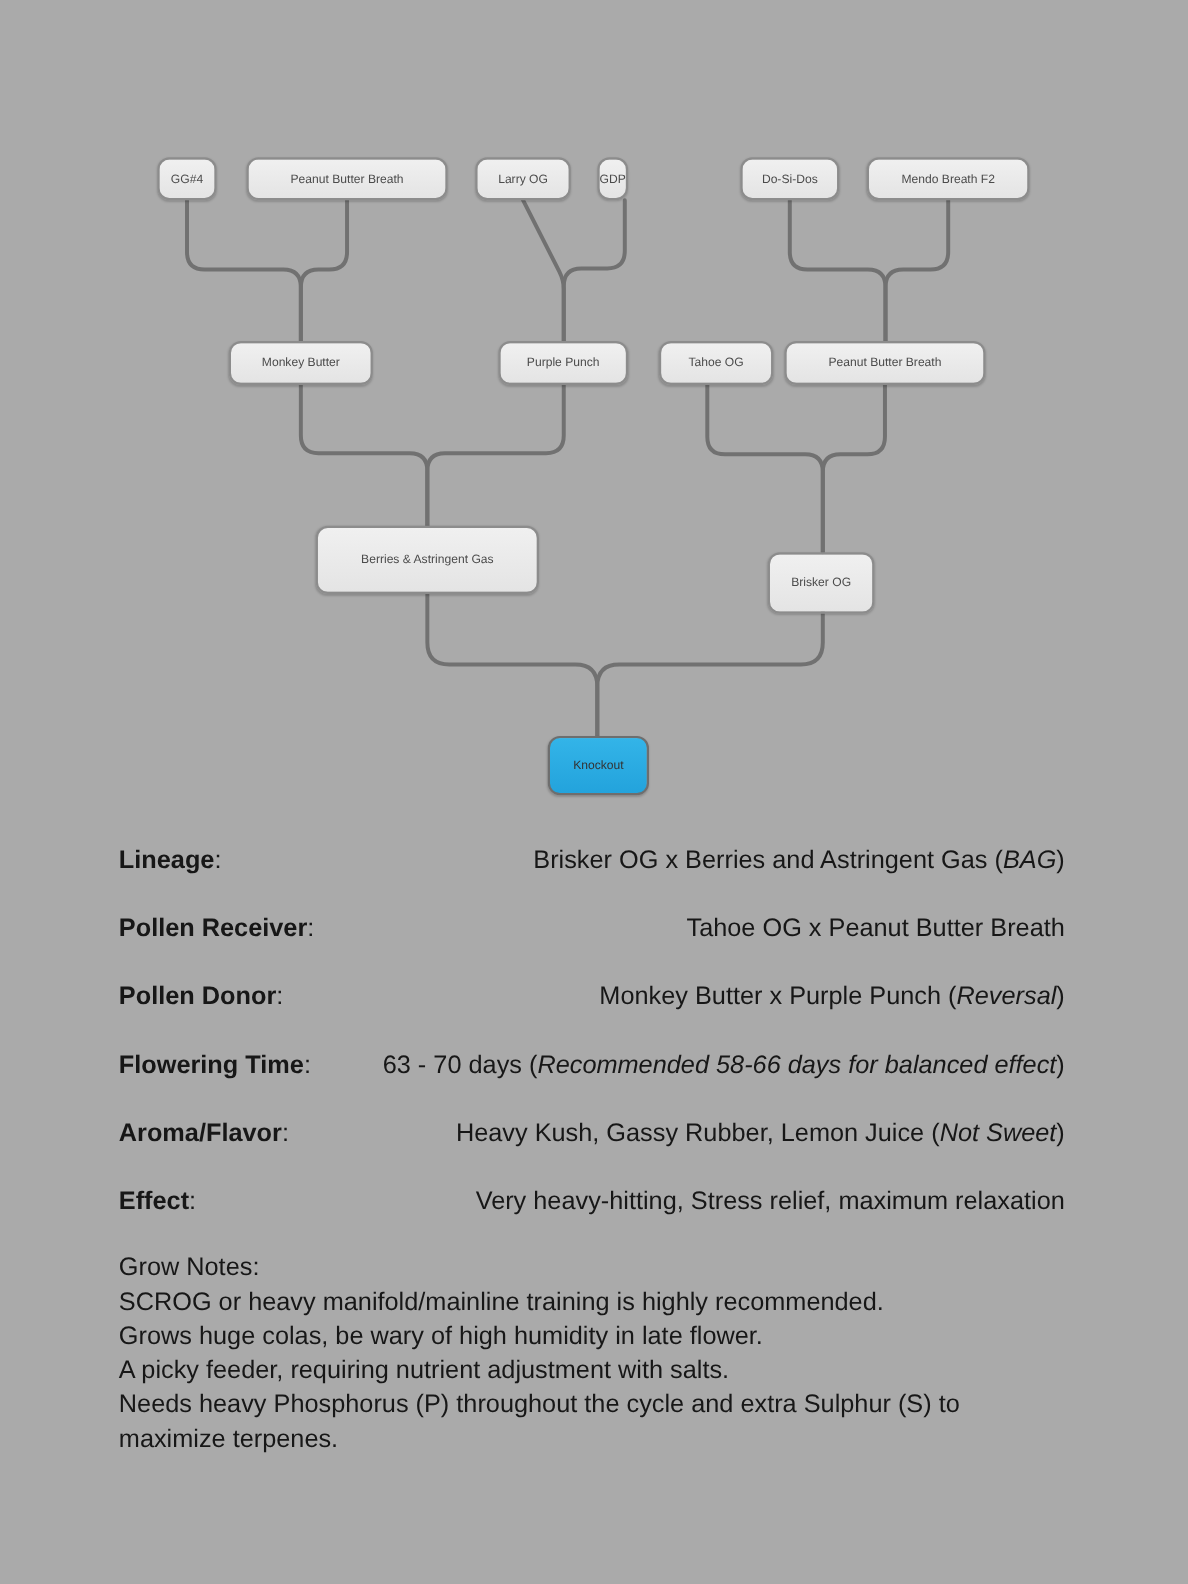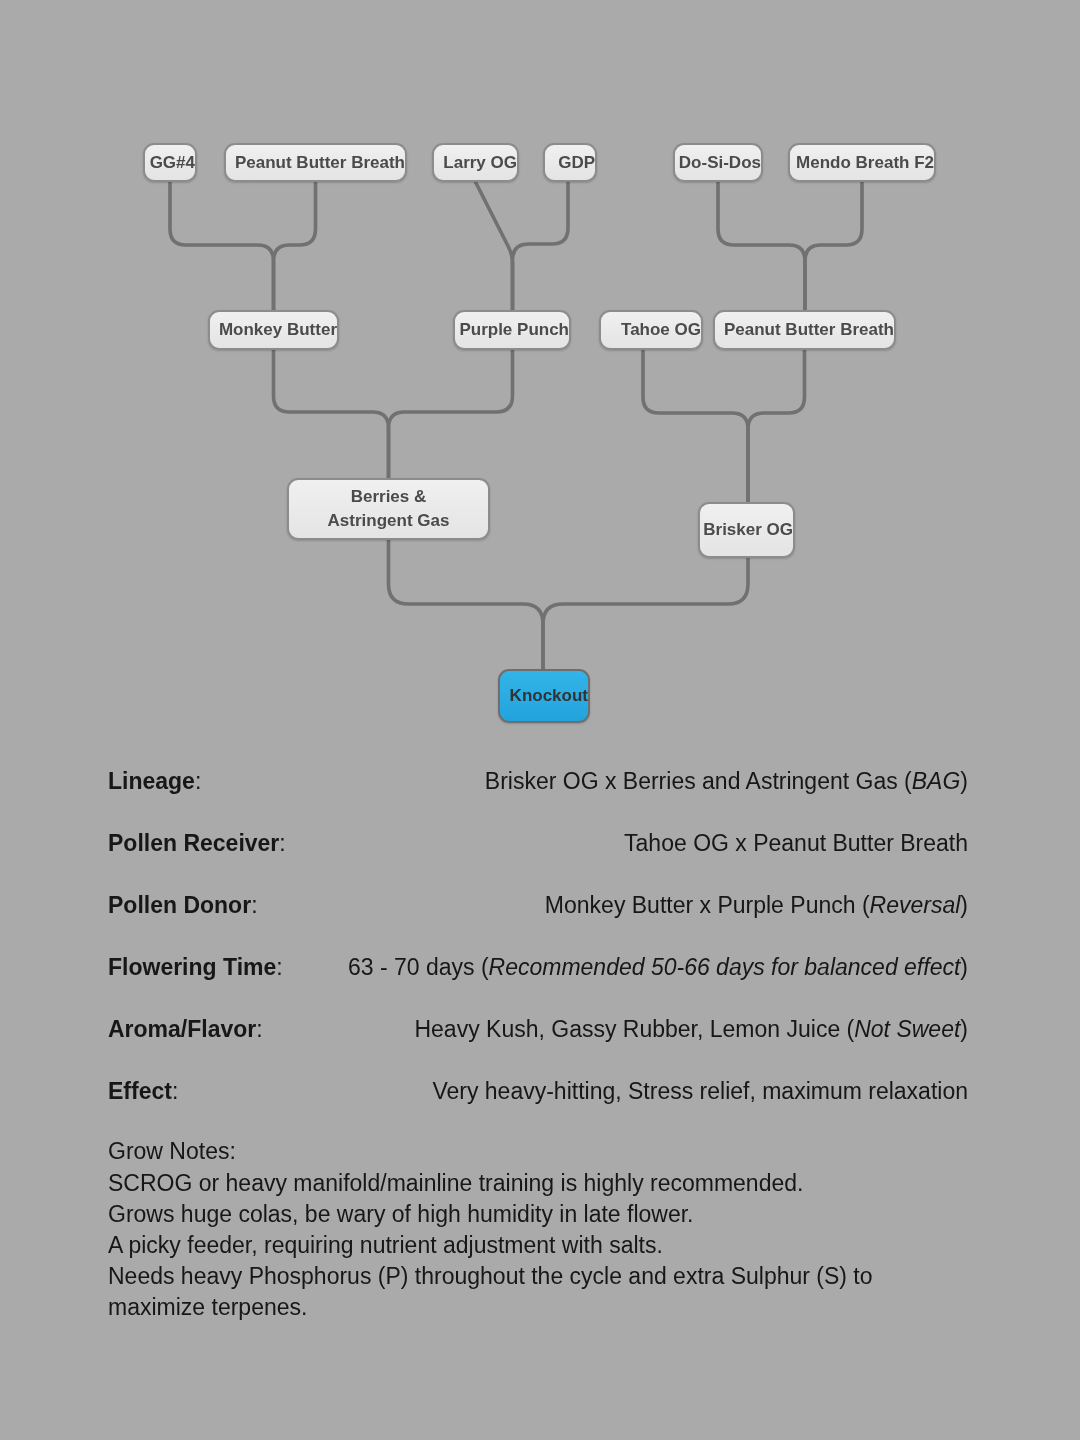--- a/index.html
+++ b/index.html
@@ -12,26 +12,26 @@
     width:1080px;height:1440px;
     background:#aaaaaa;
     overflow:hidden;
   }
   
   .diagram{position:absolute;left:0;top:0;width:1080px;height:720px;}
   .edges{position:absolute;left:0;top:0;}
   .edges path{fill:none;stroke:#717171;stroke-width:3.6;stroke-linecap:round;}
   .node{
     position:absolute;
-    display:flex;align-items:center;justify-content:flex-end;
+    display:flex;align-items:center;justify-content:center;
     background:linear-gradient(180deg,#f0f0f0 0%,#e4e4e4 100%);
     border:2px solid #8c8c8c;
     border-radius:11px;
     box-sizing:border-box;
-    font-weight:700;font-size:17px;color:#4b4b4b;
+    font-weight:400;font-size:11px;color:#4b4b4b;
     white-space:nowrap;
     box-shadow:0 1px 2px rgba(0,0,0,0.18);
   }
   .node-multi{white-space:normal;text-align:center;line-height:24px;padding:0 25px;}
   .node-highlight{
     background:linear-gradient(180deg,#33b4e8 0%,#23a3dc 100%);
     border-color:#6e6e6e;
     color:#333333;
   }
   
@@ -73,21 +73,21 @@
 
     <div class="node" style="left:143px;top:143px;width:54px;height:39px">
       <span>GG#4</span>
     </div>
     <div class="node" style="left:224px;top:143px;width:183px;height:39px">
       <span>Peanut Butter Breath</span>
     </div>
     <div class="node" style="left:432px;top:143px;width:87px;height:39px">
       <span>Larry OG</span>
     </div>
-    <div class="node" style="left:543px;top:143px;width:54px;height:39px">
+    <div class="node" style="left:543px;top:143px;width:28px;height:39px">
       <span>GDP</span>
     </div>
     <div class="node" style="left:673px;top:143px;width:90px;height:39px">
       <span>Do-Si-Dos</span>
     </div>
     <div class="node" style="left:788px;top:143px;width:148px;height:39px">
       <span>Mendo Breath F2</span>
     </div>
 
     <div class="node" style="left:208px;top:310px;width:131px;height:40px">
@@ -127,21 +127,21 @@
       <div class="val"><span>Tahoe OG x Peanut Butter Breath</span><i></i><span></span></div>
     </div>
 
     <div class="row" style="top:874px">
       <div class="lbl"><b>Pollen Donor</b><span>:</span></div>
       <div class="val"><span>Monkey Butter x Purple Punch (</span><i>Reversal</i><span>)</span></div>
     </div>
 
     <div class="row" style="top:936px">
       <div class="lbl"><b>Flowering Time</b><span>:</span></div>
-      <div class="val"><span>63 - 70 days (</span><i>Recommended 50-66 days for balanced effect</i><span>)</span></div>
+      <div class="val"><span>63 - 70 days (</span><i>Recommended 58-66 days for balanced effect</i><span>)</span></div>
     </div>
 
     <div class="row" style="top:998px">
       <div class="lbl"><b>Aroma/Flavor</b><span>:</span></div>
       <div class="val"><span>Heavy Kush, Gassy Rubber, Lemon Juice (</span><i>Not Sweet</i><span>)</span></div>
     </div>
 
     <div class="row" style="top:1060px">
       <div class="lbl"><b>Effect</b><span>:</span></div>
       <div class="val"><span>Very heavy-hitting, Stress relief, maximum relaxation</span><i></i><span></span></div>

